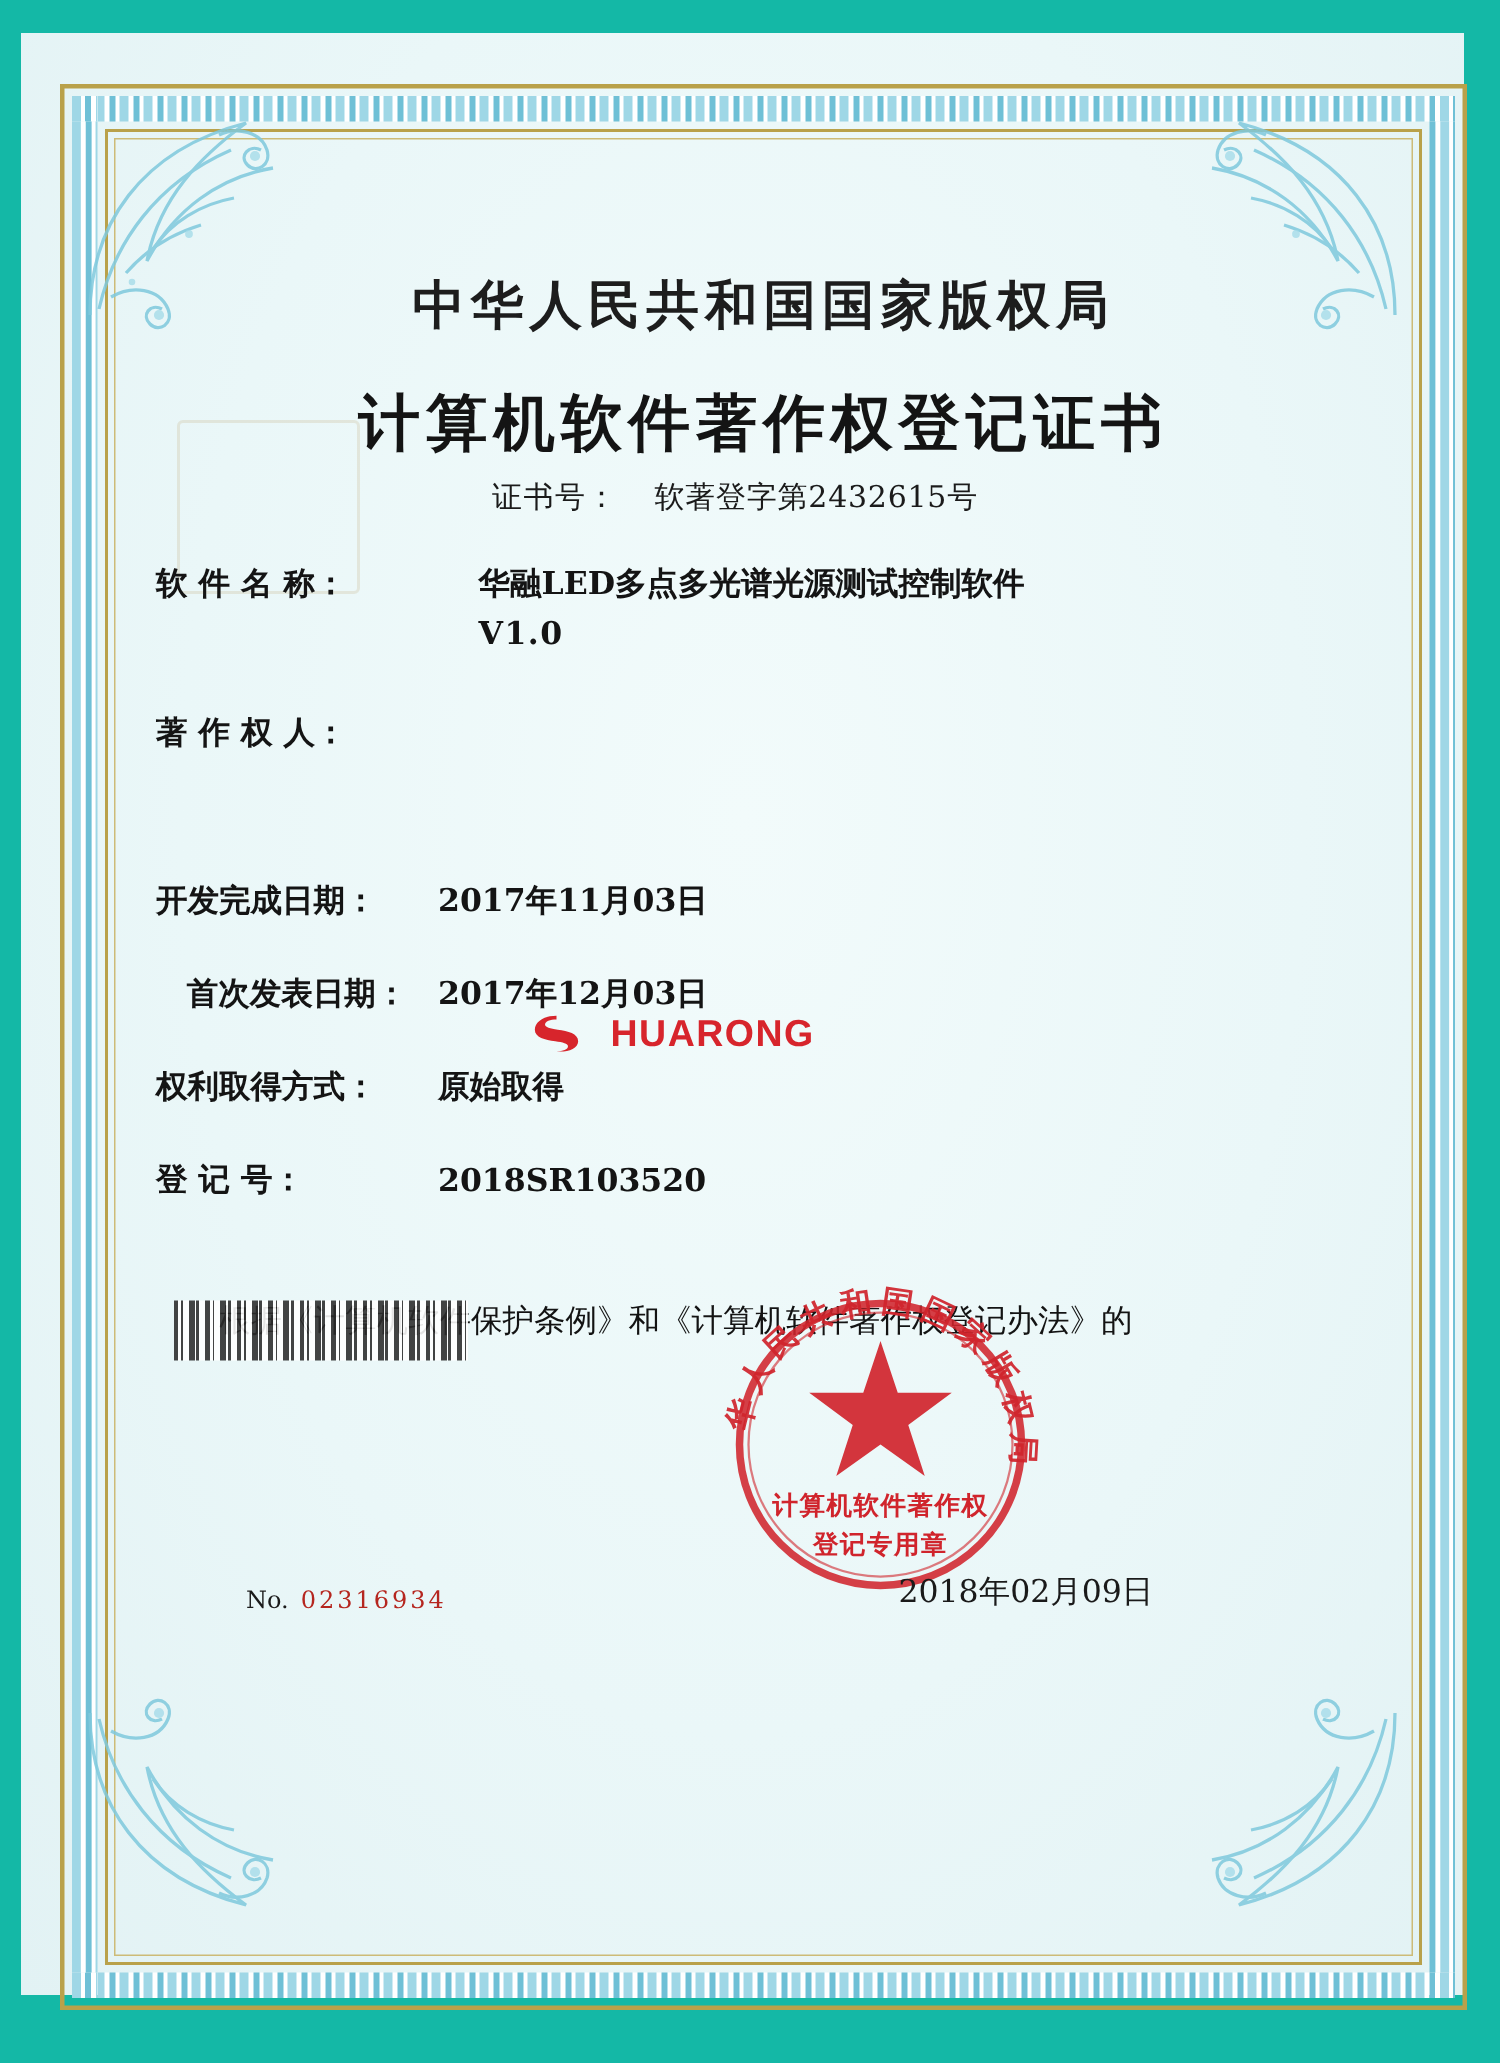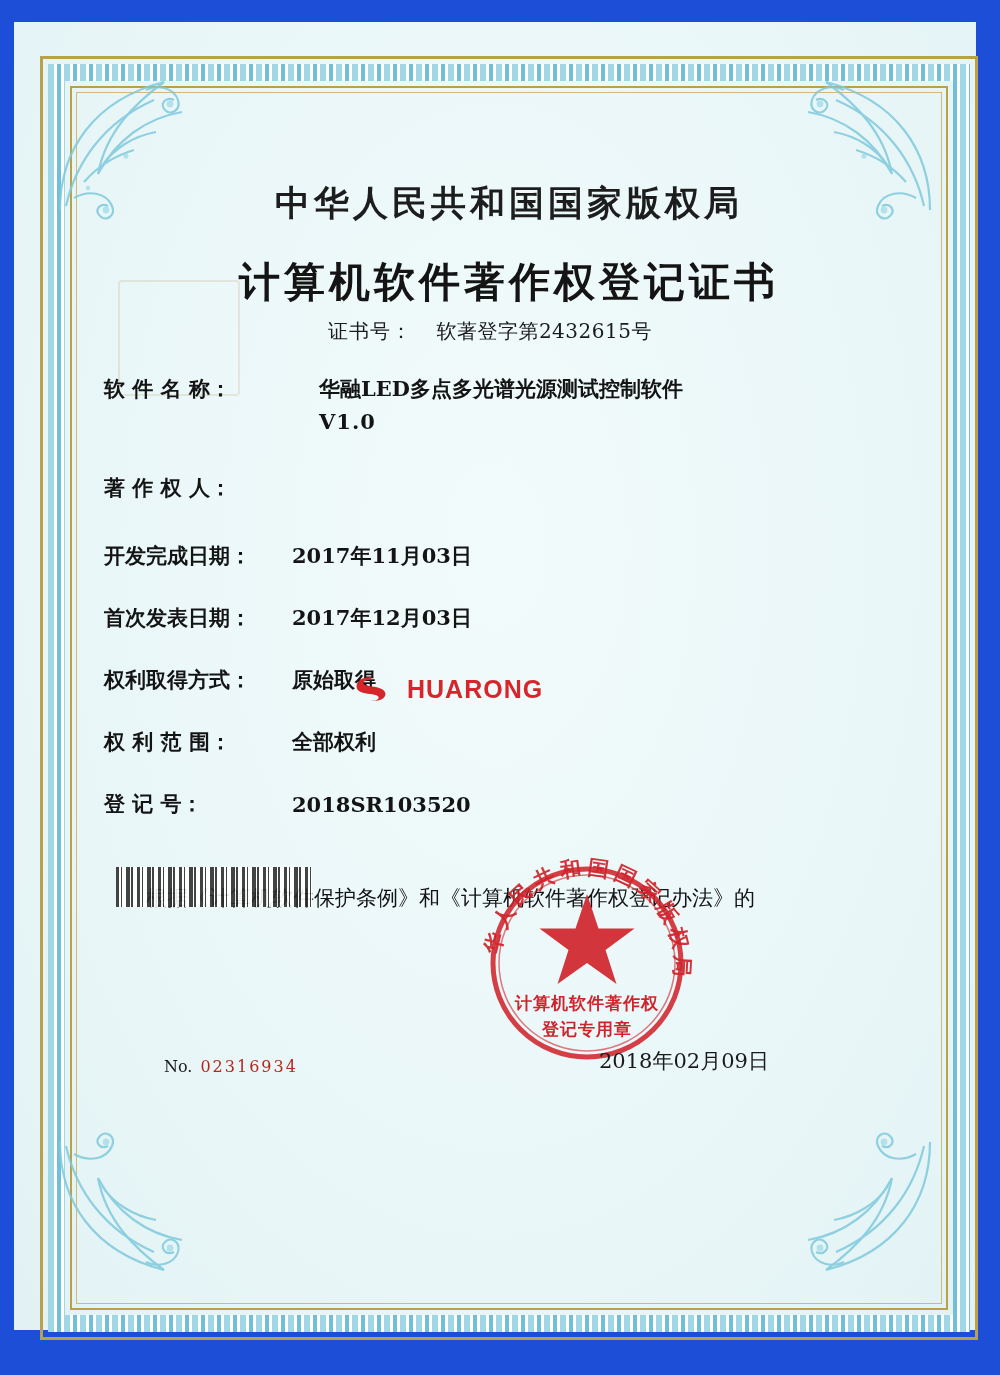--- a/index.html
+++ b/index.html
@@ -11,21 +11,21 @@
     height: 1375px;
     background: #ffffff;
     font-family: "Liberation Serif", serif;
     overflow: hidden;
   }
 
   .page {
     position: relative;
     width: 1000px;
     height: 1375px;
-    background: #1d4ed8;
+    background: #14b8a6;
     text-decoration: underline;
   }
 
   
   .paper {
     position: absolute;
     left: 14px;
     top: 22px;
     width: 962px;
     height: 1308px;
@@ -150,21 +150,21 @@
     letter-spacing: 0px;
   }
   .field .f-value2 {
     font-family: "DejaVu Serif", serif;
     font-weight: bold;
     margin-top: 6px;
     letter-spacing: 1px;
   }
   .field-col { display: flex; flex-direction: column; }
 
-  .gap-lg { margin-top: 40px; align-items: center; }
+  .gap-lg { margin-top: 84px; align-items: center; }
   .gap-md { margin-top: 40px; }
 
   .body-text {
     margin-top: 54px;
     font-family: "DejaVu Serif", serif;
     font-size: 21px;
     line-height: 52px;
     color: #131313;
     text-indent: 42px;
     letter-spacing: 0px;
@@ -362,34 +362,30 @@
 
       <div class="field gap-md">
         <div class="f-label">著 作 权 人：</div>
       </div>
 
       <div class="field gap-lg">
         <div class="f-label">开发完成日期：</div>
         <div class="f-value">2017年11月03日</div>
       </div>
 
-      <div class="field" style="margin-top:34px;">
+      <div class="field" style="margin-top:34px;text-align:center;">
         <div class="f-label">首次发表日期：</div>
         <div class="f-value">2017年12月03日</div>
       </div>
 
       <div class="field" style="margin-top:34px;">
         <div class="f-label">权利取得方式：</div>
         <div class="f-value">原始取得</div>
       </div>
 
-      <div class="field" style="margin-top:34px;">
-        <div class="f-label">权 利 范 围：</div>
-        <div class="f-value">全部权利</div>
-      </div>
 
       <div class="field" style="margin-top:34px;align-items:center;">
         <div class="f-label">登  记  号：</div>
         <div class="f-value">2018SR103520</div>
       </div>
 
       <div class="body-text">
         <span>根据《计算机软件保护条例》和《计算机软件著作权登记办法》的</span>
       </div>
 

